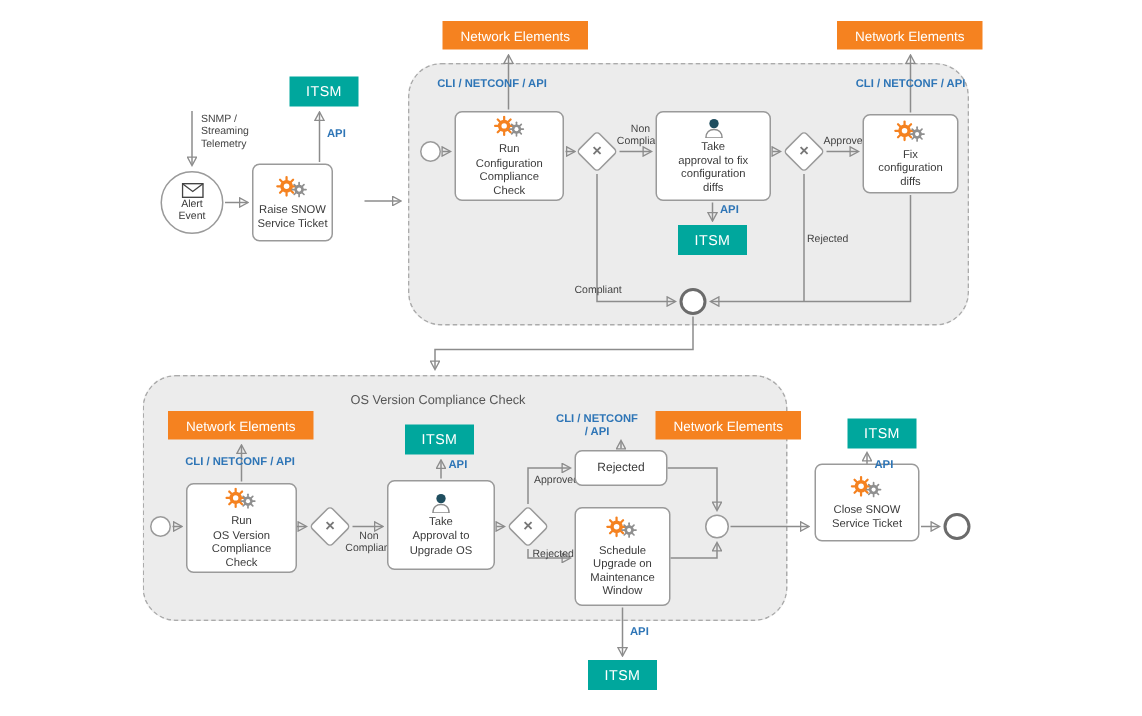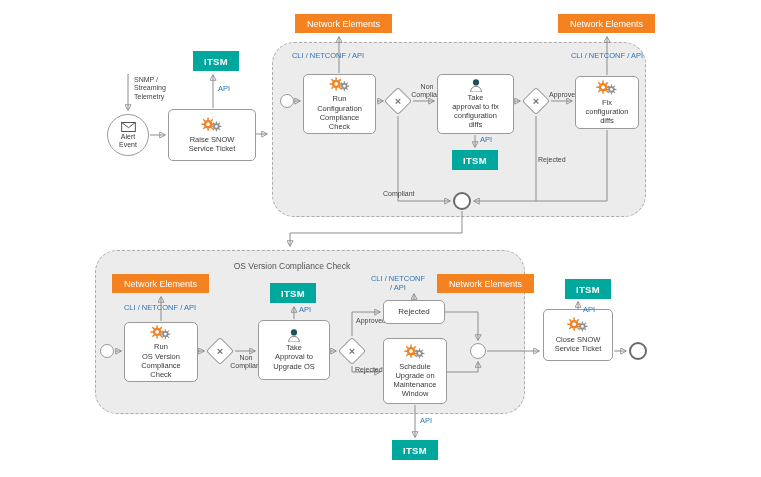--- a/index.html
+++ b/index.html
@@ -3,28 +3,28 @@
 <meta charset="utf-8">
 <style>
   * { box-sizing: border-box; }
   body { margin:0; background:#fff; }
   #canvas { position:relative; width:761px; height:477px; overflow:hidden; background:#fff;
             font-family:"Liberation Sans", sans-serif; color:var(--text,#3a3a3a); }
   .panel { position:absolute; background:var(--panel,#ECECEC); border:1.5px dashed #ababab; border-radius:22px; }
   .headbox { position:absolute; color:#fff; display:flex; align-items:center; justify-content:center;
              font-size:9px; white-space:pre-line; text-align:center; }
   .orangebg { background:var(--orange,#F58220); }
-  .tealbg { background:var(--teal,#00A79D); font-weight:bold; letter-spacing:.3px; font-size:9.5px; }
+  .tealbg { background:var(--teal,#00A79D); font-weight:normal; letter-spacing:.3px; font-size:9.5px; }
   .darktealbg { background:var(--darkteal,#115E67); }
   .task { position:absolute; background:#fff; border:1px solid var(--border,#9a9a9a); border-radius:5px;
           display:flex; flex-direction:column; align-items:center; justify-content:center; gap:1px;
           font-size:7.5px; line-height:1.22; text-align:center; white-space:pre-line; padding:2px; }
   .lbl { position:absolute; font-size:7px; line-height:1.18; white-space:pre-line; color:#444; }
   .tc { text-align:center; }
-  .blue { color:var(--blue,#2E75B6); font-weight:normal; font-size:7.5px; }
+  .blue { color:var(--blue,#2E75B6); font-weight:bold; font-size:7.5px; }
   .ptitle { position:absolute; font-size:8.5px; color:#555; text-align:center; }
   .circle { position:absolute; background:#fff; border:1px solid var(--border,#9a9a9a); border-radius:50%; }
   .endc { border:2.5px solid #6b6b6b; }
   .alert { display:flex; flex-direction:column; align-items:center; justify-content:center; gap:1px;
            font-size:7px; line-height:1.1; text-align:center; white-space:pre-line; }
   .gw { position:absolute; width:20px; height:20px; background:#fff; border:1px solid var(--border,#9a9a9a);
         border-radius:3px; transform:rotate(45deg); }
   .gw span { position:absolute; inset:0; display:flex; align-items:center; justify-content:center;
              transform:rotate(-45deg); font-size:11px; font-weight:bold; color:#777; }
   svg.layer { position:absolute; left:0; top:0; pointer-events:none; }
@@ -105,21 +105,21 @@
 Streaming
 Telemetry</div>
   <div class="circle alert" style="left:107px;top:114px;width:42px;height:42px">
     <svg width="15" height="10" viewBox="0 0 16 11">
       <rect x="0.5" y="0.5" width="15" height="10" fill="#fff" stroke="#444"></rect>
       <path d="M0.5,0.5 L8,6.2 L15.5,0.5" fill="none" stroke="#444"></path>
     </svg>
     <span>Alert
 Event</span>
   </div>
-  <div class="task" style="left:168px;top:109px;width:88px;height:52px">
+  <div class="task" style="left:168px;top:109px;width:54px;height:52px">
     <svg width="22" height="17" viewBox="0 0 25 19">
       <use href="#gearO"></use>
         <use href="#gearG" transform="translate(11.5,4.5) scale(0.75)"></use>
     </svg>
     <span>Raise SNOW
 Service Ticket</span>
   </div>
   <div class="headbox tealbg" style="left:193px;top:51px;width:46px;height:20px">ITSM</div>
   <div class="lbl blue" style="left:218px;top:85px">API</div>
 

